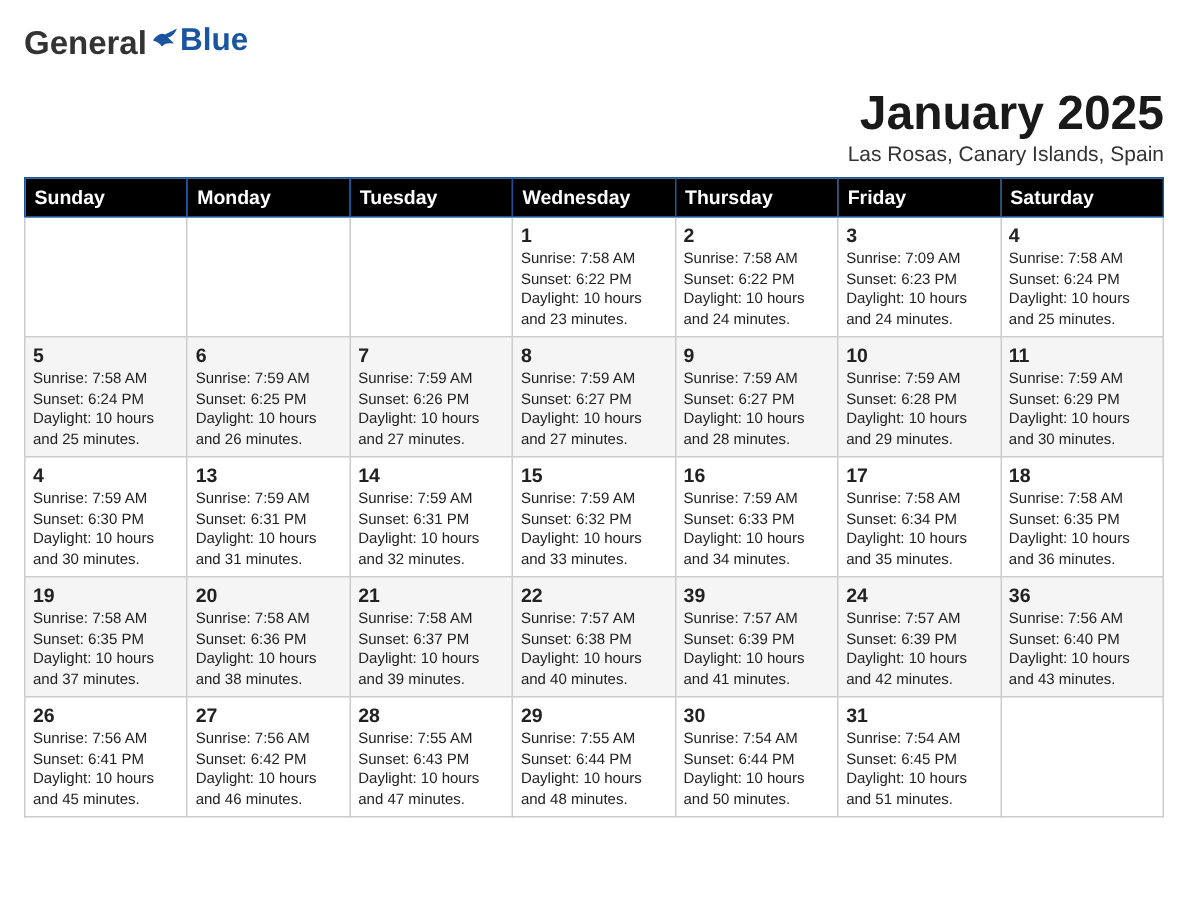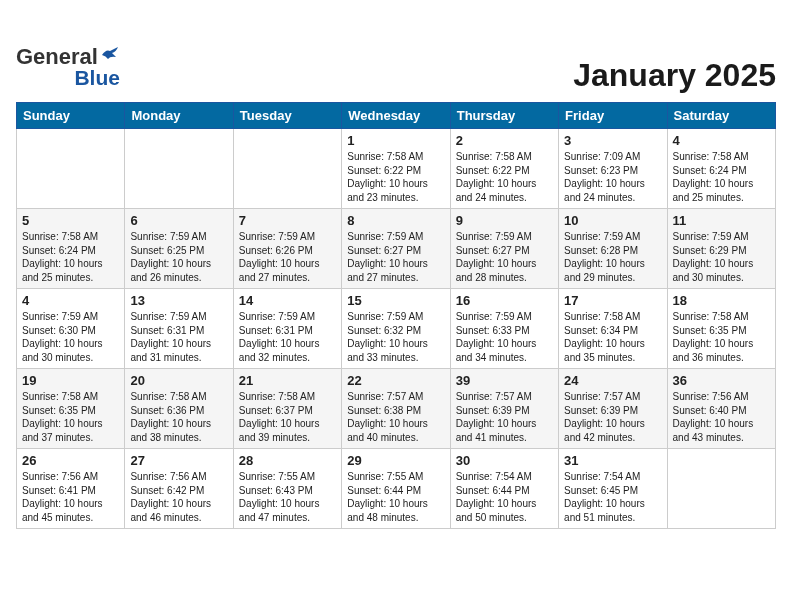--- a/index.html
+++ b/index.html
@@ -11,44 +11,43 @@
       padding: 16px;
     }
     .header {
       display: flex;
       justify-content: space-between;
       align-items: flex-start;
       margin-bottom: 8px;
     }
     .logo {
       display: flex;
-      flex-direction: column;
-      align-items: flex-end;
-      margin-top: 28px;
+      flex-direction: row;
+      align-items: center;
     }
     .title-area {
       text-align: right;
       margin-top: 41px;
     }
     .calendar-title {
       font-size: 32px;
       font-weight: bold;
       color: #1a1a1a;
     }
     .calendar-subtitle {
       font-size: 14px;
       color: #333;
     }
     .calendar {
       width: 100%;
       border-collapse: collapse;
       border: 1px solid #ccc;
     }
     .calendar th {
-      background: #0369a1;
+      background: #000000;
       color: #fff;
       font-size: 13px;
       font-weight: bold;
       padding: 5px 6px;
       text-align: left;
       border: 1px solid #1a56a0;
     }
     .calendar td {
       border: 1px solid #ccc;
       vertical-align: top;
@@ -83,20 +82,21 @@
     <div style="display:flex;align-items:center;">
       <span style="font-size:22px;font-weight:bold;color:#333;">General</span>
       <svg width="20" height="16" viewBox="0 0 20 16" style="margin-left:2px;margin-top:-4px;">
         <path d="M2,8 Q6,2 10,4 Q14,2 18,0 Q16,5 12,6 Q14,8 16,10 Q10,9 8,12 Q6,9 2,8Z" fill="#1a56a0"></path>
       </svg>
     </div>
     <span style="font-size:21px;font-weight:bold;color:#1a56a0;margin-top:-4px;">Blue</span>
   </div>
   <div class="title-area">
     <div class="calendar-title">January 2025</div>
+    <div class="calendar-subtitle">Las Rosas, Canary Islands, Spain</div>
   </div>
 </div>
 
 <table class="calendar">
   <thead>
     <tr>
     <th>Sunday</th>
         <th>Monday</th>
         <th>Tuesday</th>
         <th>Wednesday</th>

